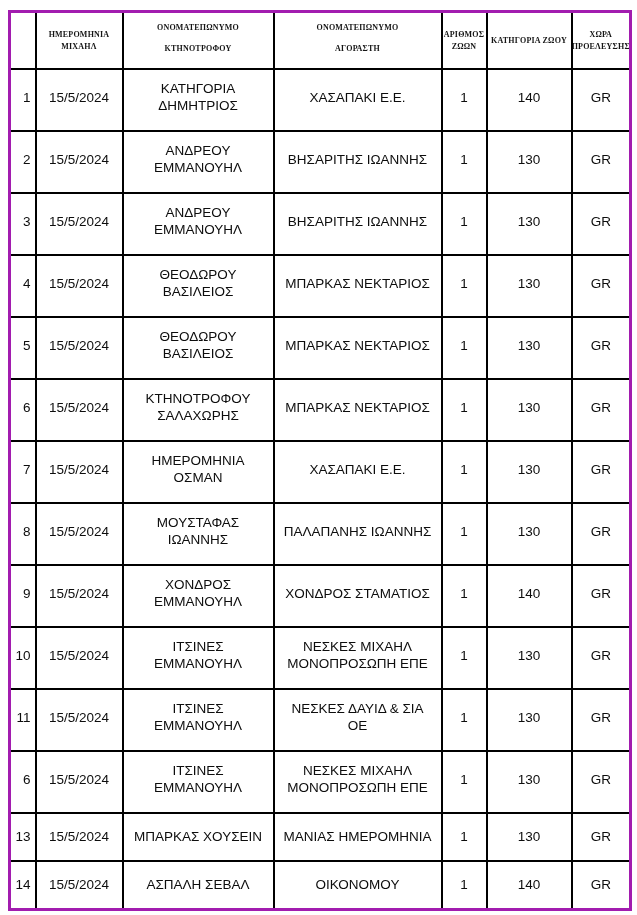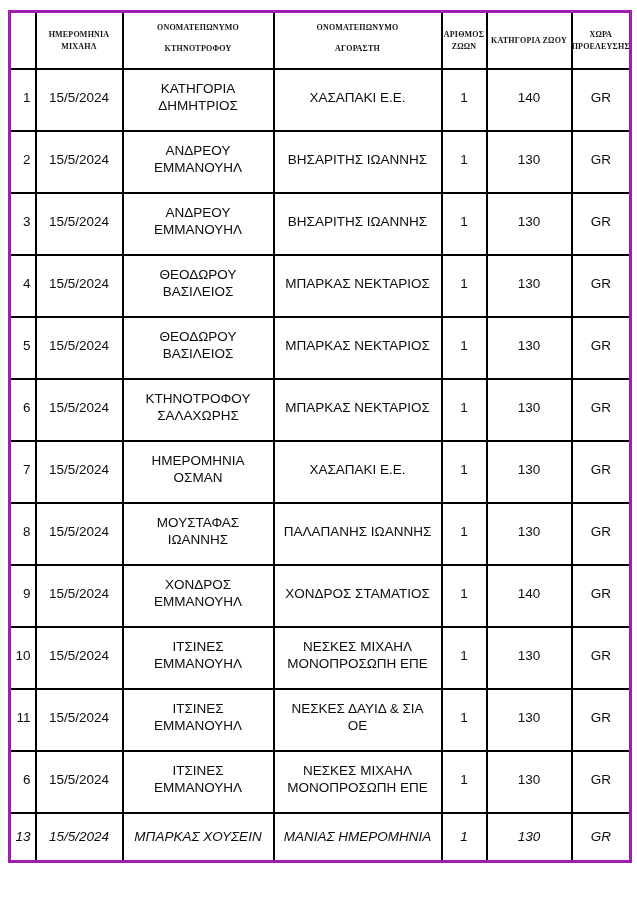--- a/index.html
+++ b/index.html
@@ -21,21 +21,21 @@
     border:3px solid #a21caf;
   }
   .doc-table th,.doc-table td{
     border:2px solid #000000;
     padding:0;
     vertical-align:top;
     overflow:hidden;
   }
   thead tr{height:55px;}
   tbody tr{height:62px;}
-  tbody tr.row-short{height:48px;font-style:italic;}
+  tbody tr.row-short{height:48px;}
 
   
   th{
     font-family:"Liberation Serif", serif;
     font-weight:bold;
     font-size:8px;
     letter-spacing:0.2px;
     color:#151515;
   }
   .hbox{
@@ -490,14 +490,41 @@
         <td class="col-count">
           <div class="cellbox">1</div>
         </td>
         <td class="col-category">
           <div class="cellbox">130</div>
         </td>
         <td class="col-country">
           <div class="cellbox">GR</div>
         </td>
       </tr>
+      <tr class="row-short">
+        <td class="col-no">
+          <div class="cellbox">14</div>
+        </td>
+        <td class="col-date">
+          <div class="cellbox">15/5/2024</div>
+        </td>
+        <td class="col-farmer">
+          <div class="cellbox">
+            <div class="line">ΑΣΠΑΛΗ ΣΕΒΑΛ</div>
+          </div>
+        </td>
+        <td class="col-buyer">
+          <div class="cellbox">
+            <div class="line">ΟΙΚΟΝΟΜΟΥ</div>
+          </div>
+        </td>
+        <td class="col-count">
+          <div class="cellbox">1</div>
+        </td>
+        <td class="col-category">
+          <div class="cellbox">140</div>
+        </td>
+        <td class="col-country">
+          <div class="cellbox">GR</div>
+        </td>
+      </tr>
     </tbody>
 </table>
 
 </body></html>

